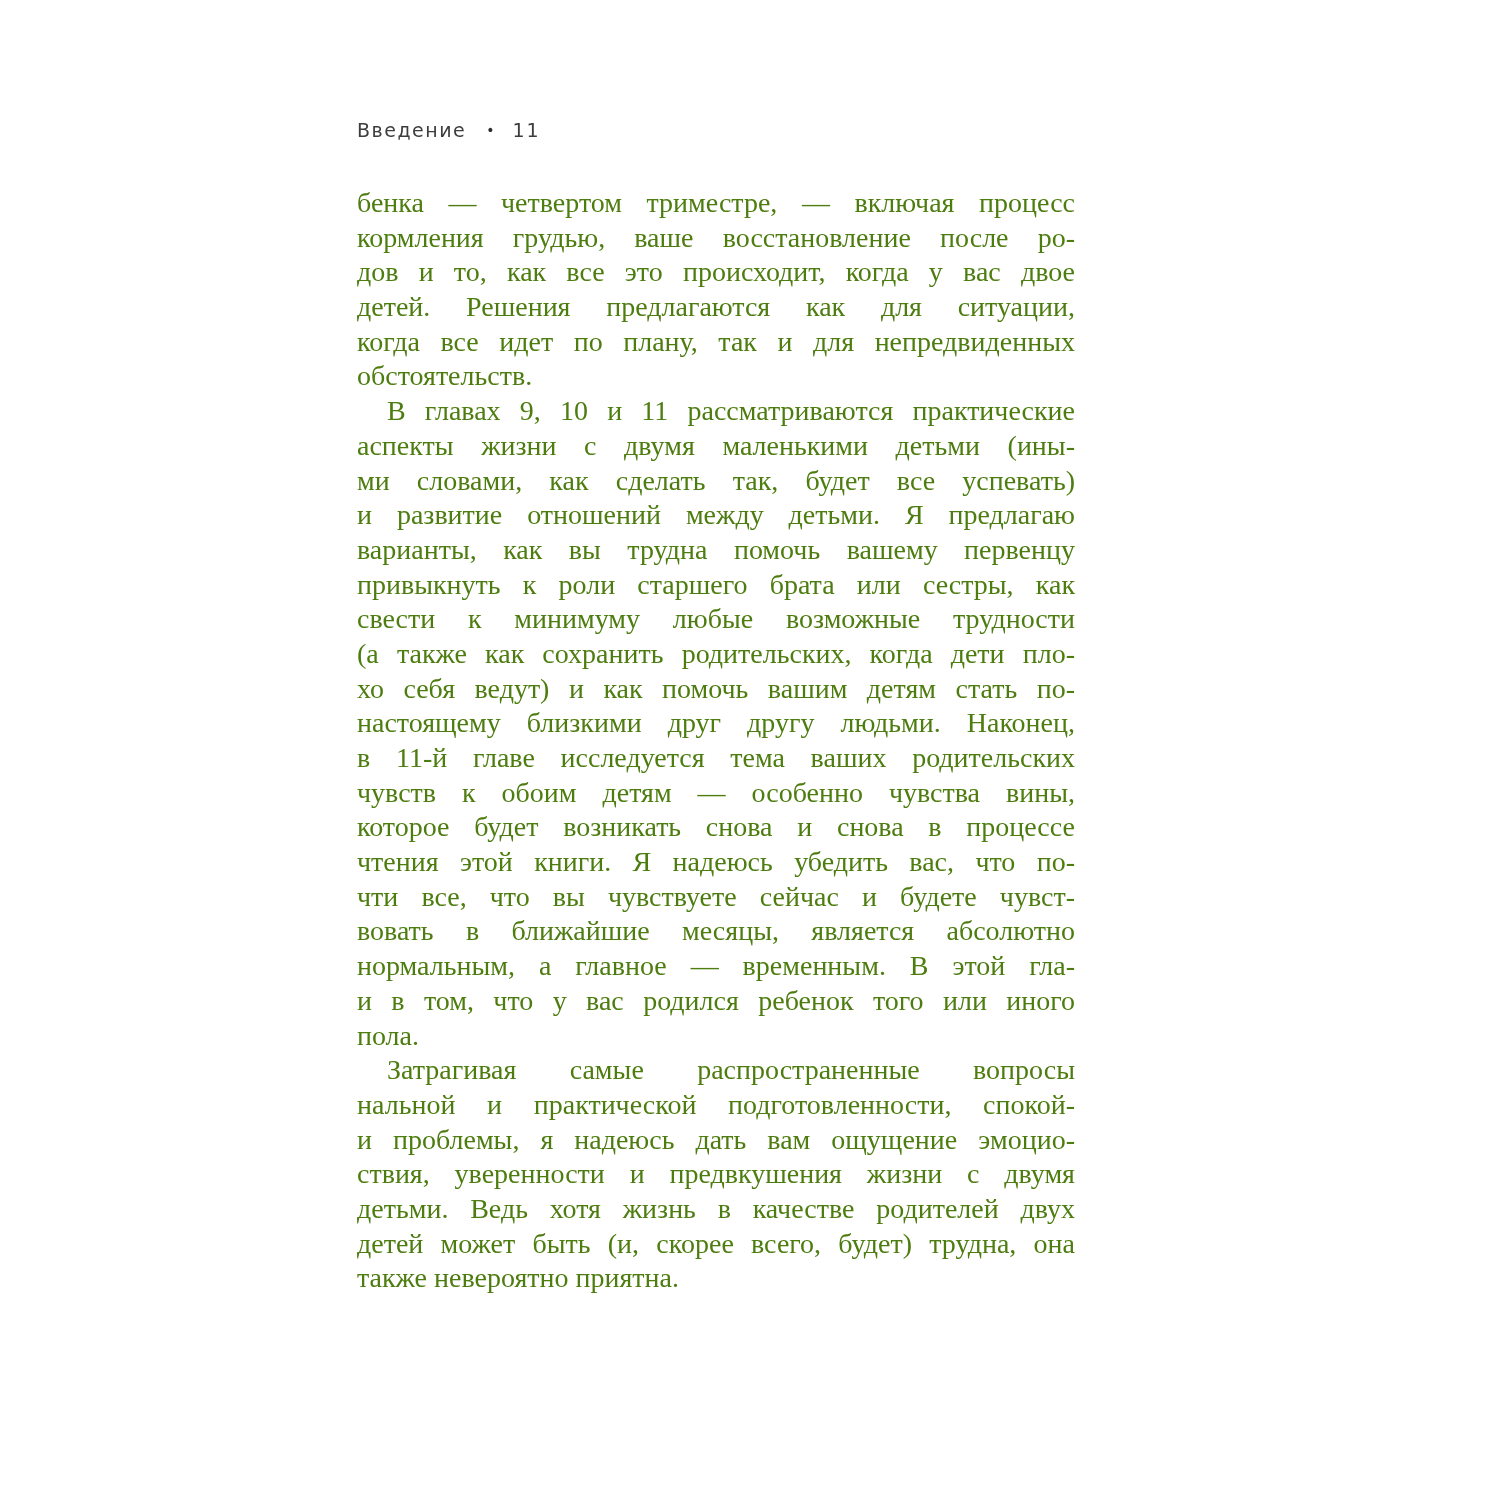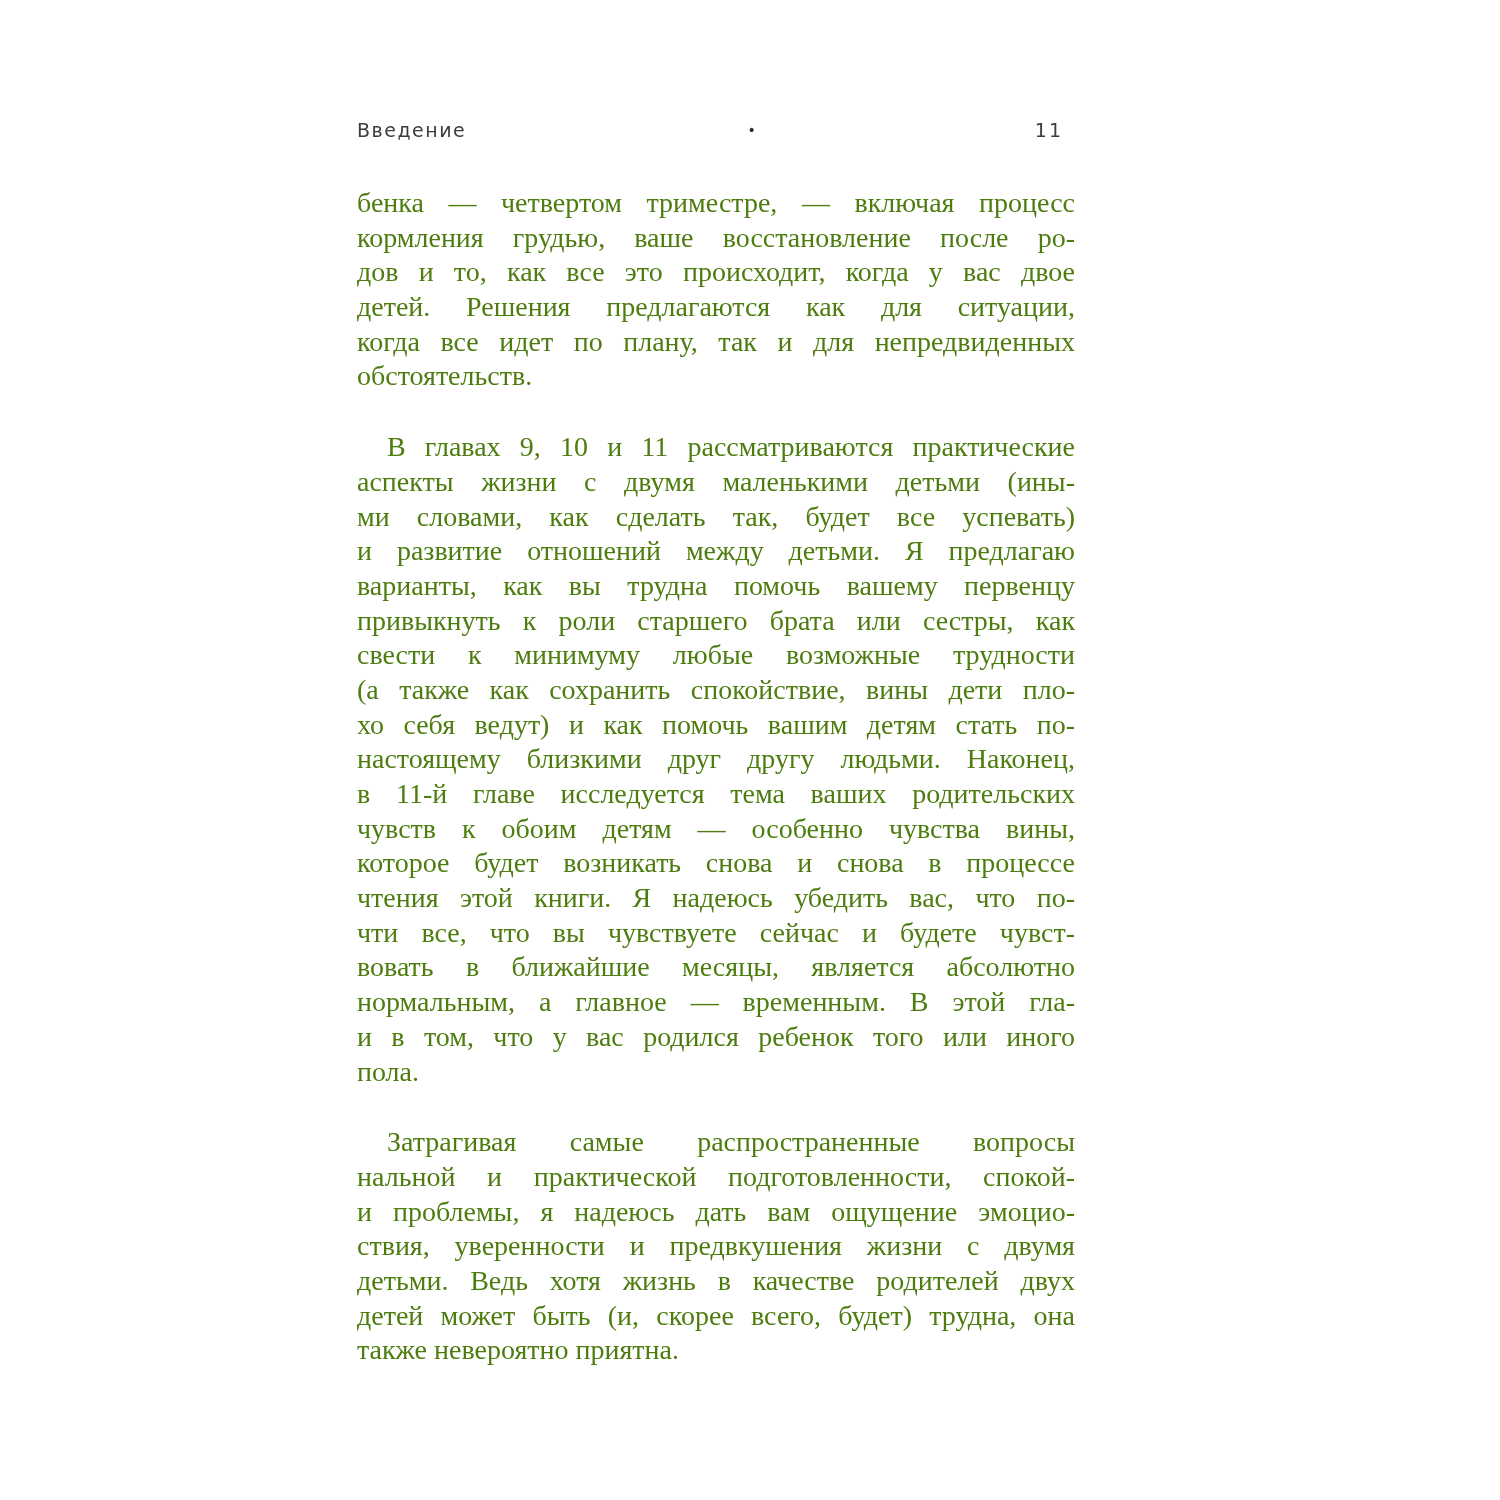--- a/index.html
+++ b/index.html
@@ -19,21 +19,21 @@
     inset: 0;
     background: #ffffff;
   }
   
   .running-head {
     position: absolute;
     top: 119px;
     left: 357px;
     width: 706px; 
     display: flex;
-    justify-content: space-between;
+    justify-content: flex-start;
     align-items: center;
     font-family: "DejaVu Sans", "Liberation Sans", sans-serif;
     font-size: 19px;
     line-height: 22px;
     color: #3d3d3d;
     letter-spacing: 1.5px;
   }
   .running-head .dot {
     font-size: 14px;
     margin: 0 18px 0 20px;
@@ -59,21 +59,20 @@
   }
   .line {
     text-align: justify;
     text-align-last: justify;
     white-space: normal;
     height: 34.7px;
     overflow: visible;
   }
   .line.indent {
     padding-left: 30px;
-    margin-top: 36px;
   }
   .line.last {
     text-align: right;
     text-align-last: left;
   }
 </style>
 </head>
 <body>
 
 <div class="page">
@@ -94,21 +93,21 @@
         <div class="line last">обстоятельств.</div>
       </div>
       <div class="paragraph">
         <div class="line indent">В главах 9, 10 и 11 рассматриваются практические</div>
         <div class="line">аспекты жизни с двумя маленькими детьми (ины-</div>
         <div class="line">ми словами, как сделать так, будет все успевать)</div>
         <div class="line">и развитие отношений между детьми. Я предлагаю</div>
         <div class="line">варианты, как вы трудна помочь вашему первенцу</div>
         <div class="line">привыкнуть к роли старшего брата или сестры, как</div>
         <div class="line">свести к минимуму любые возможные трудности</div>
-        <div class="line">(а также как сохранить спокойствие, вины дети пло-</div>
+        <div class="line">(а также как сохранить родительских, когда дети пло-</div>
         <div class="line">хо себя ведут) и как помочь вашим детям стать по-</div>
         <div class="line">настоящему близкими друг другу людьми. Наконец,</div>
         <div class="line">в 11-й главе исследуется тема ваших родительских</div>
         <div class="line">чувств к обоим детям — особенно чувства вины,</div>
         <div class="line">которое будет возникать снова и снова в процессе</div>
         <div class="line">чтения этой книги. Я надеюсь убедить вас, что по-</div>
         <div class="line">чти все, что вы чувствуете сейчас и будете чувст-</div>
         <div class="line">вовать в ближайшие месяцы, является абсолютно</div>
         <div class="line">нормальным, а главное — временным. В этой гла-</div>
         <div class="line">и в том, что у вас родился ребенок того или иного</div>

